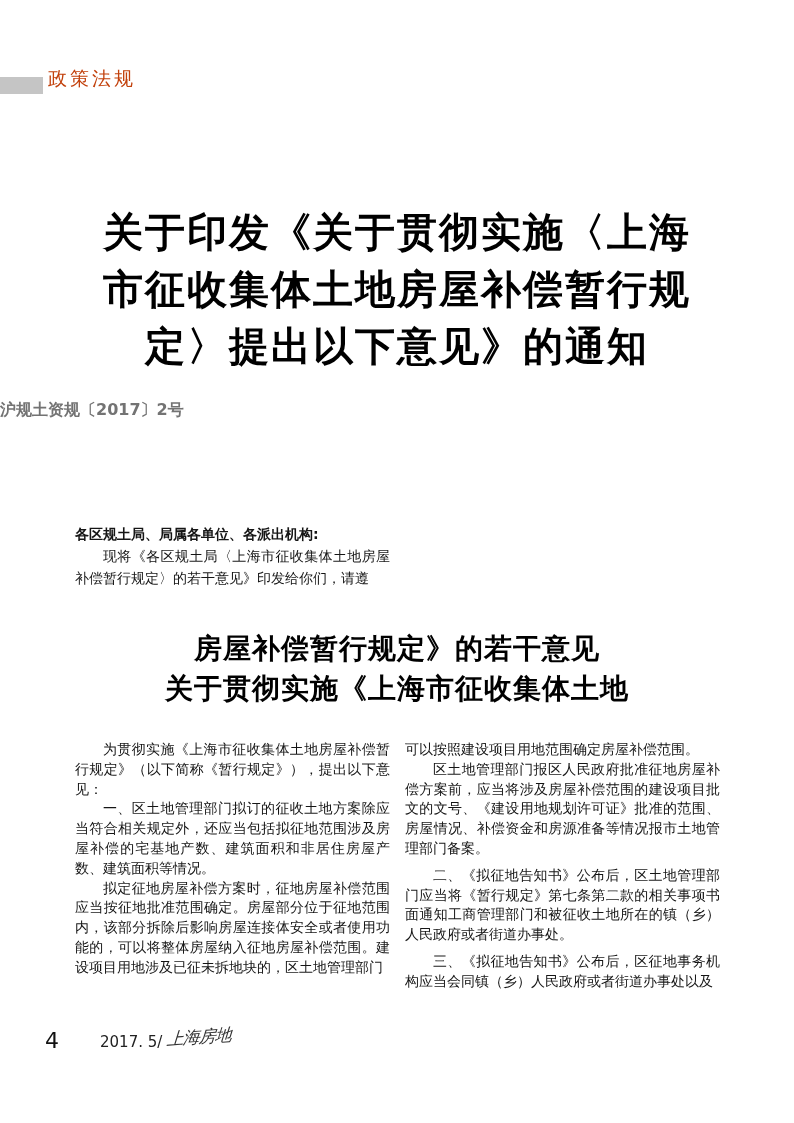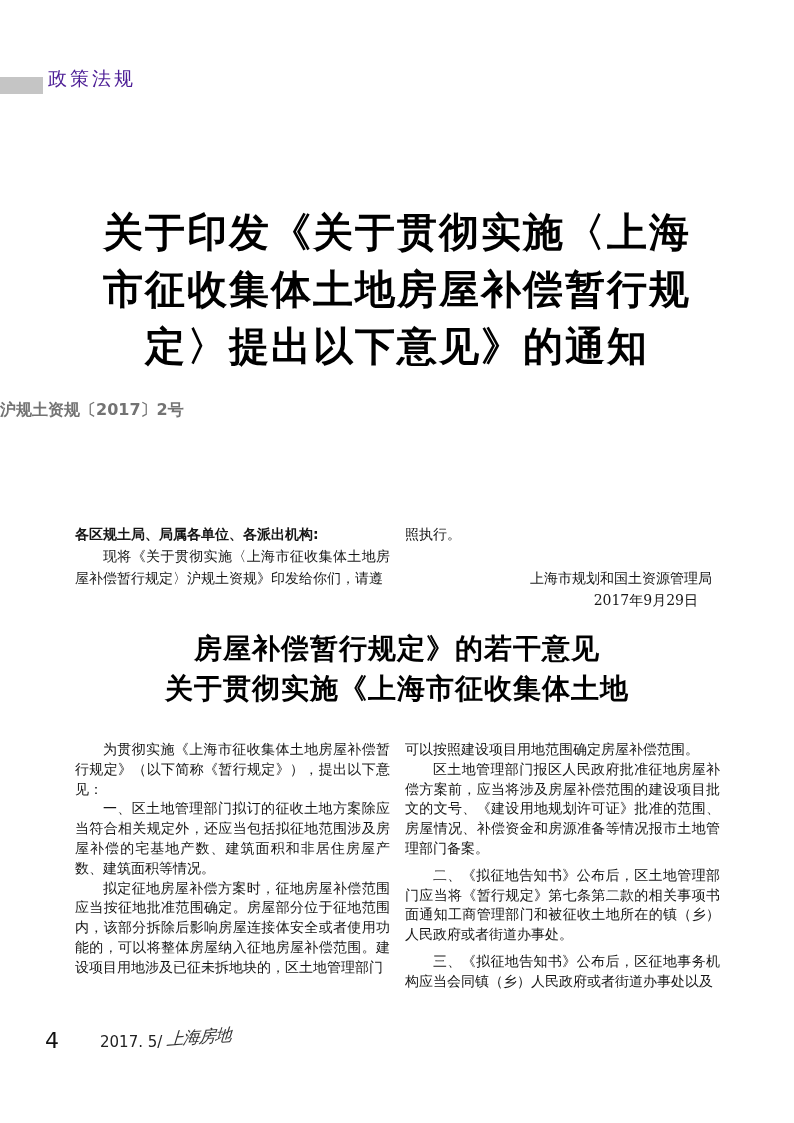--- a/index.html
+++ b/index.html
@@ -15,21 +15,21 @@
 
   
   .kicker-bar {
     position: absolute; left: 0; top: 77px;
     width: 43px; height: 17px;
     background: #c5c5c5;
   }
   .kicker-label {
     position: absolute; left: 48px; top: 66px;
     font-family: "DejaVu Sans", sans-serif;
-    font-size: 19px; letter-spacing: 3px; color: #4c1d95;
+    font-size: 19px; letter-spacing: 3px; color: #c2410c;
     white-space: nowrap;
   }
 
   
   .doc-title {
     position: absolute; left: 40px; right: 40px; top: 204px;
     text-align: center;
     font-family: "DejaVu Sans", sans-serif;
     font-weight: bold;
     font-size: 40px; line-height: 57px; letter-spacing: 2px;
@@ -112,26 +112,21 @@
   <div>关于印发《关于贯彻实施〈上海</div>
   <div>市征收集体土地房屋补偿暂行规</div>
   <div>定〉提出以下意见》的通知</div>
 </div>
 
 <div class="doc-number">沪规土资规〔2017〕2号</div>
 
 <div class="two-col letter-block">
   <div class="col">
     <p class="salutation">各区规土局、局属各单位、各派出机构:</p>
-    <p class="para">现将《关于贯彻实施〈上海市征收集体土地房屋补偿暂行规定〉沪规土资规》印发给你们，请遵</p>
-  </div>
-  <div class="col">
-    <p class="para-flush">照执行。</p>
-    <p class="sig-org">上海市规划和国土资源管理局</p>
-    <p class="sig-date">2017年9月29日</p>
+    <p class="para">现将《各区规土局〈上海市征收集体土地房屋补偿暂行规定〉的若干意见》印发给你们，请遵</p>
   </div>
 </div>
 
 <div class="opinion-heading">
   <div>房屋补偿暂行规定》的若干意见</div>
   <div>关于贯彻实施《上海市征收集体土地</div>
 </div>
 
 <div class="two-col body-block">
   <div class="col">

